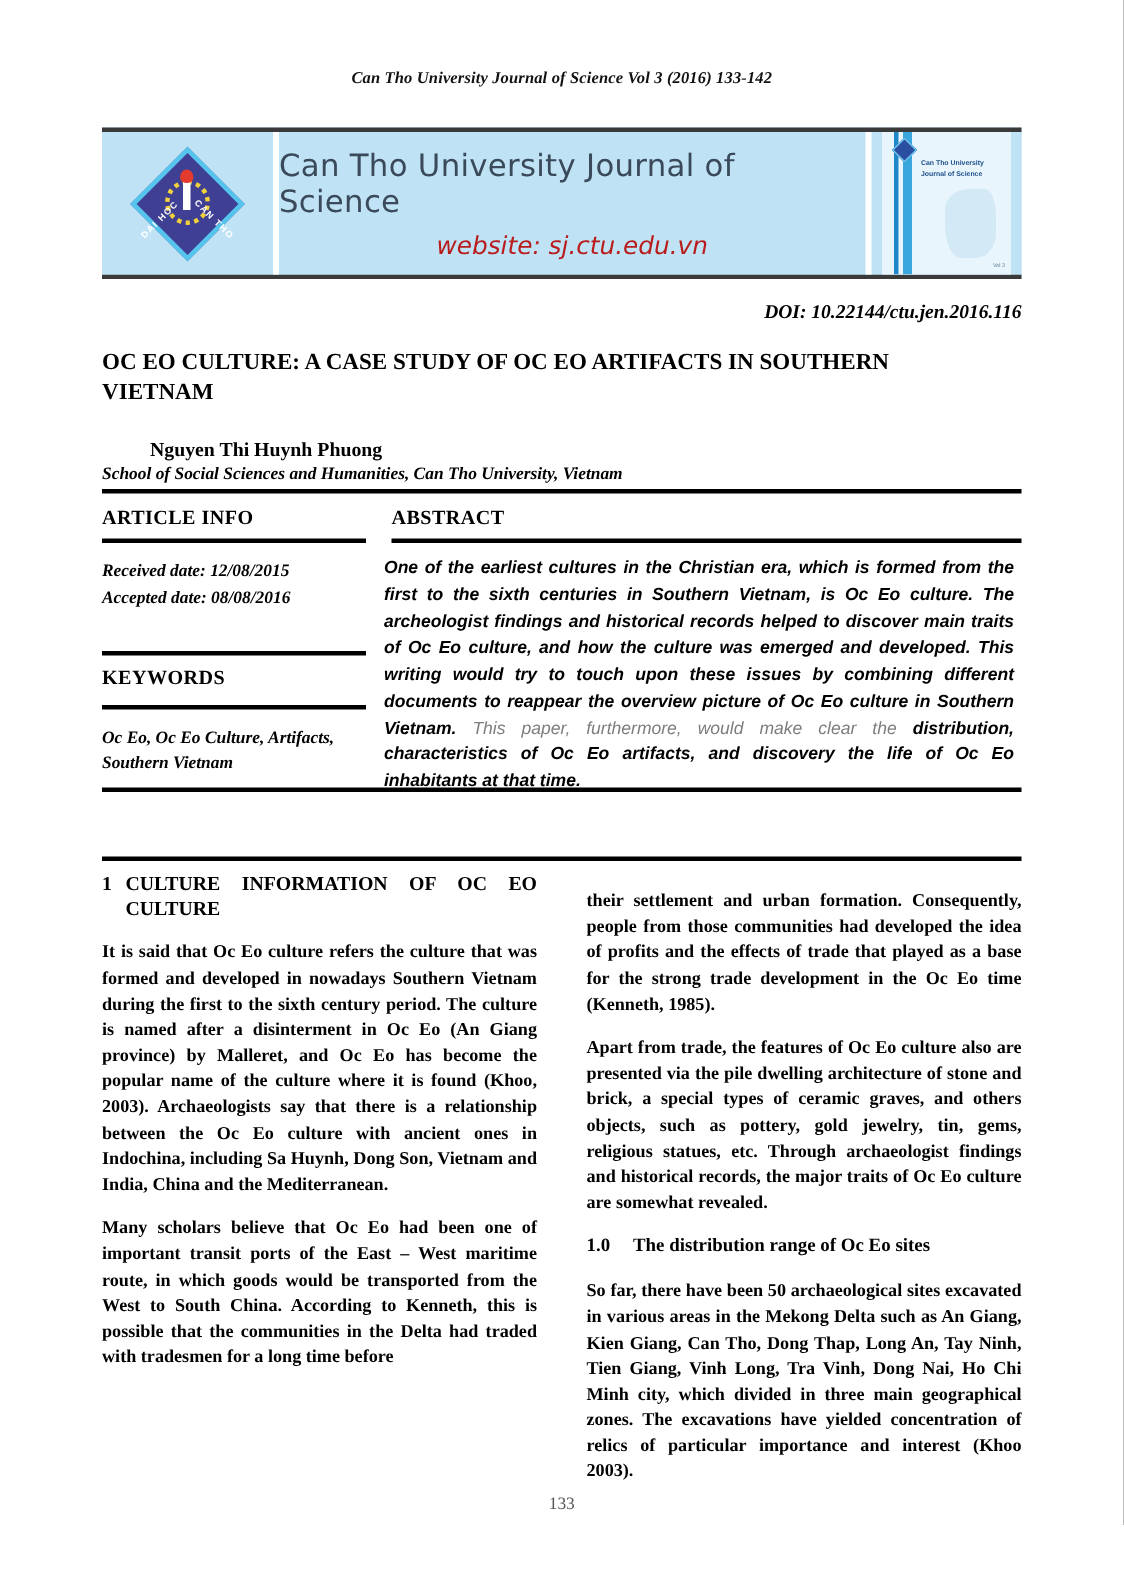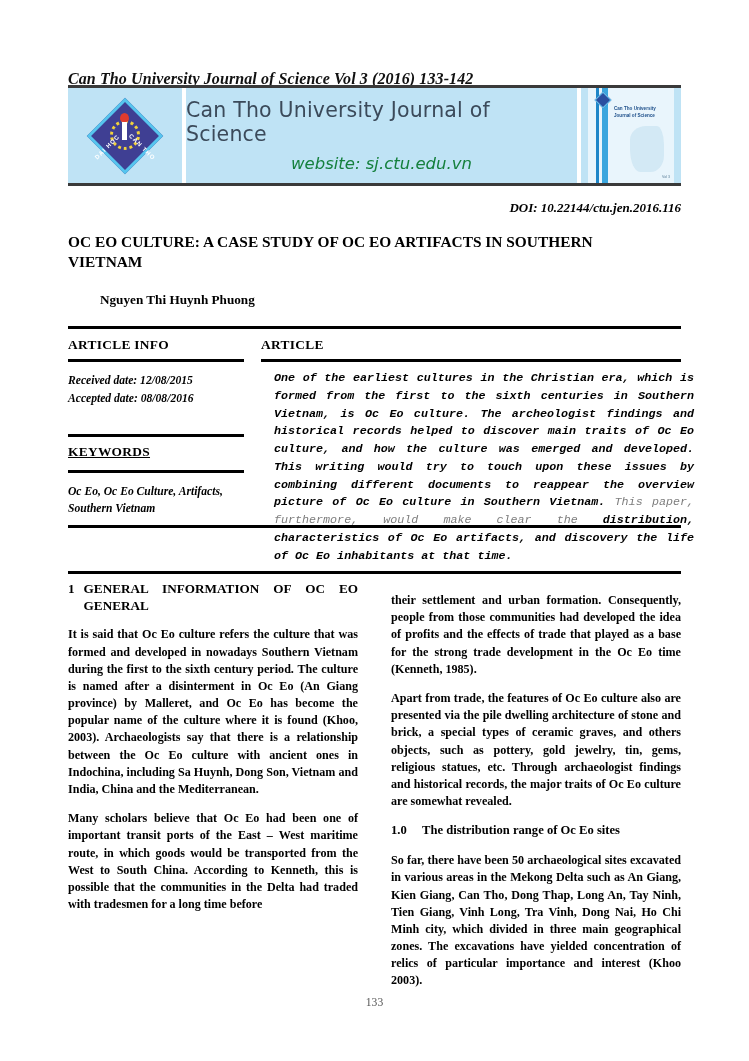--- a/index.html
+++ b/index.html
@@ -17,27 +17,27 @@
     font-family: "Liberation Serif", "DejaVu Serif", serif;
     color: #000000;
   }
 
   
   .running-head {
     position: absolute;
     top: 46px;
     left: 68px;
     width: 613px;
-    font-family: "Liberation Serif", serif;
-    font-weight: bold;
-    font-style: italic;
-    font-size: 16px;
+    text-align: center;
+    font-family: "Liberation Serif", serif;
+    font-weight: bold;
+    font-style: italic;
+    font-size: 11px;
     letter-spacing: 0.1px;
     color: #111;
-    margin-top: 24px;
   }
 
   
   .banner-wrap {
     position: absolute;
     top: 85px;
     left: 68px;
     width: 613px;
     height: 101px;
     border-top: 3px solid #3a3a3a;
@@ -123,21 +123,21 @@
     font-family: "DejaVu Sans", "Liberation Sans", sans-serif;
     font-size: 20.5px;
     color: #3b4a5a;
     letter-spacing: 0.2px;
     margin-bottom: 8px;
   }
   .banner-website {
     font-family: "DejaVu Sans", "Liberation Sans", sans-serif;
     font-style: italic;
     font-size: 16.5px;
-    color: #15803d;
+    color: #b91c1c;
   }
 
   .banner-cover-cell {
     width: 104px;
     background: #bfe3f5;
     border-left: 4px solid #ffffff;
     box-sizing: border-box;
     display: flex;
     align-items: center;
     justify-content: center;
@@ -278,39 +278,38 @@
     line-height: 1.55;
   }
   .hdr-keywords {
     position: absolute;
     top: 444px;
     left: 68px;
     font-family: "Liberation Serif", serif;
     font-weight: bold;
     font-size: 13.4px;
     letter-spacing: 0.3px;
-    text-decoration: underline;
   }
   .keywords-text {
     position: absolute;
     top: 483px;
     left: 68px;
     width: 170px;
     font-family: "Liberation Serif", serif;
     font-weight: bold;
     font-style: italic;
     font-size: 11.6px;
     line-height: 1.5;
   }
   .abstract-text {
     position: absolute;
     top: 370px;
-    left: 274px;
+    left: 256px;
     width: 420px;
-    font-family: Liberation Mono, monospace;
+    font-family: Liberation Sans, sans-serif;
     font-weight: bold;
     font-style: italic;
     font-size: 11.7px;
     line-height: 1.52;
     text-align: justify;
   }
   .abstract-text .light {
     font-weight: normal;
     color: #7d7d7d;
   }
@@ -410,25 +409,26 @@
         <div class="map"></div>
         <div class="cover-foot">Vol 3</div>
       </div>
     </div>
   </div>
 
   <div class="doi">DOI: 10.22144/ctu.jen.2016.116</div>
 
   <div class="art-title">OC EO CULTURE: A CASE STUDY OF OC EO ARTIFACTS IN SOUTHERN VIETNAM</div>
   <div class="author">Nguyen Thi Huynh Phuong</div>
+  <div class="affiliation">School of Social Sciences and Humanities, Can Tho University, Vietnam</div>
 
   <div class="rule-full" style="top:326px;"></div>
 
   <div class="hdr-info">ARTICLE INFO</div>
-  <div class="hdr-abstract">ARTICLE</div>
+  <div class="hdr-abstract">ABSTRACT</div>
 
   <div class="rule-seg" style="top:359px; left:68px; width:176px;"></div>
   <div class="rule-seg" style="top:359px; left:261px; width:420px;"></div>
 
   <div class="dates">
     <div>Received date: 12/08/2015</div>
     <div>Accepted date: 08/08/2016</div>
   </div>
 
   <div class="rule-seg" style="top:434px; left:68px; width:176px;"></div>
@@ -439,21 +439,21 @@
   <div class="abstract-text"><span>One of the earliest cultures in the Christian era, which is formed from the first to the sixth centuries in Southern Vietnam, is Oc Eo culture. The archeologist findings and historical records helped to discover main traits of Oc Eo culture, and how the culture was emerged and developed. This writing would try to touch upon these issues by combining different documents to reappear the overview picture of Oc Eo culture in Southern Vietnam.</span><span class="light"> This paper, furthermore, would make clear the </span><span>distribution, characteristics of Oc Eo artifacts, and discovery the life of Oc Eo inhabitants at that time.</span></div>
 
   <div class="rule-full" style="top:525px;"></div>
 
 
   <div class="rule-full" style="top:571px;"></div>
 
   <div class="col col-left">
     <div class="h1">
       <span class="num">1</span>
-      <span class="txt">GENERAL INFORMATION OF OC EO GENERAL</span>
+      <span class="txt">CULTURE INFORMATION OF OC EO CULTURE</span>
     </div>
     <p class="para">It is said that Oc Eo culture refers the culture that was formed and developed in nowadays Southern Vietnam during the first to the sixth century period. The culture is named after a disinterment in Oc Eo (An Giang province) by Malleret, and Oc Eo has become the popular name of the culture where it is found (Khoo, 2003). Archaeologists say that there is a relationship between the Oc Eo culture with ancient ones in Indochina, including Sa Huynh, Dong Son, Vietnam and India, China and the Mediterranean.</p>
     <p class="para">Many scholars believe that Oc Eo had been one of important transit ports of the East – West maritime route, in which goods would be transported from the West to South China. According to Kenneth, this is possible that the communities in the Delta had traded with tradesmen for a long time before</p>
   </div>
 
   <div class="col col-right">
     <p class="para">their settlement and urban formation. Consequently, people from those communities had developed the idea of profits and the effects of trade that played as a base for the strong trade development in the Oc Eo time (Kenneth, 1985).</p>
     <p class="para">Apart from trade, the features of Oc Eo culture also are presented via the pile dwelling architecture of stone and brick, a special types of ceramic graves, and others objects, such as pottery, gold jewelry, tin, gems, religious statues, etc. Through archaeologist findings and historical records, the major traits of Oc Eo culture are somewhat revealed.</p>
     <div class="h2">
       <span class="num">1.0</span>

